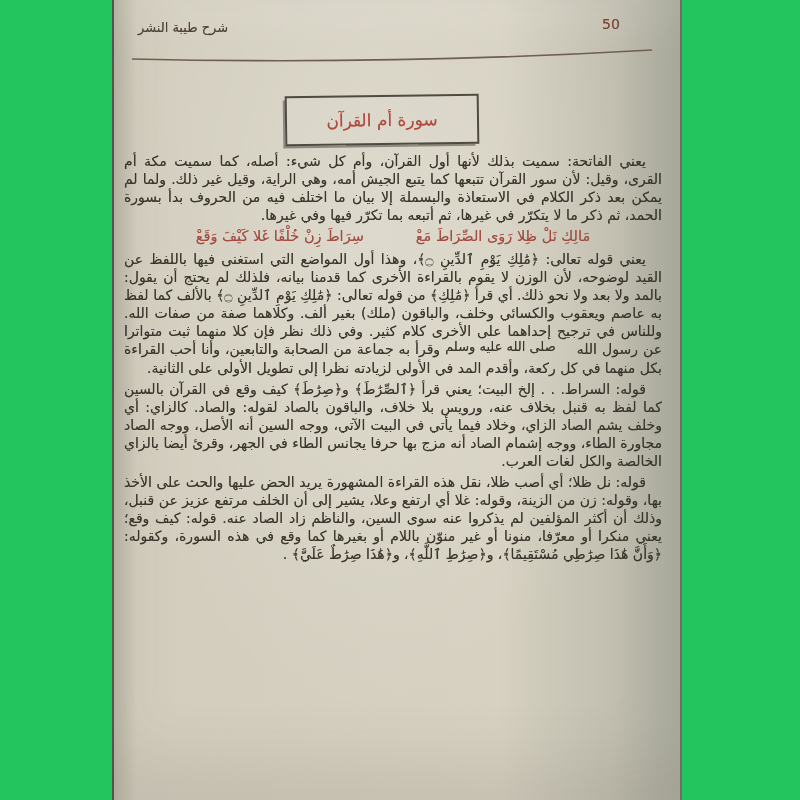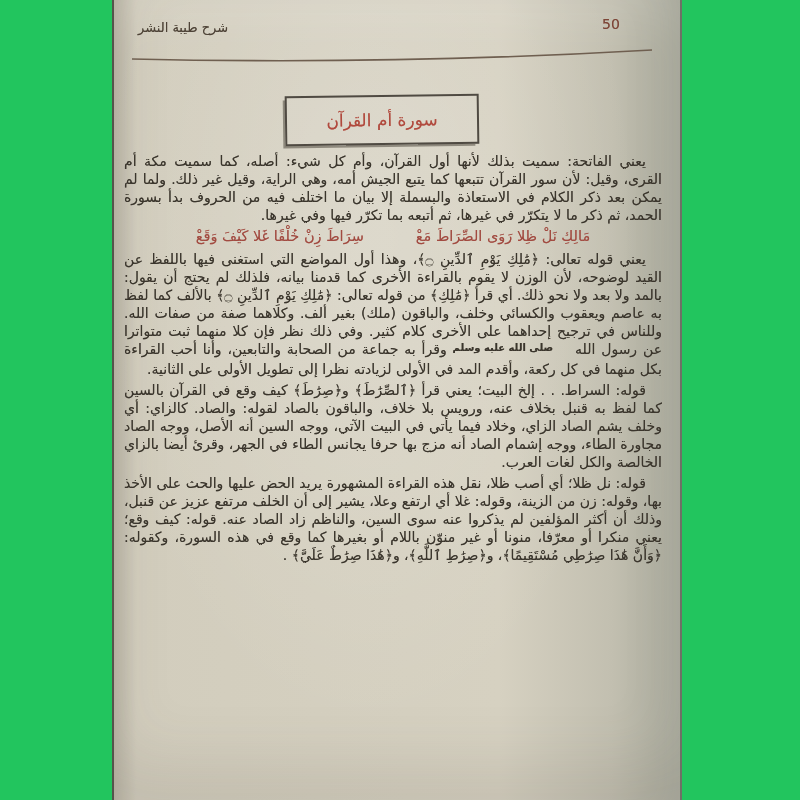--- a/index.html
+++ b/index.html
@@ -76,25 +76,24 @@
     justify-content:center;
     gap:52px;
     margin:3px 0 5px 0;
     color:var(--red);
     font-size:14.5px;
     text-shadow:0 0 0.5px rgba(162,75,65,0.55);
     white-space:nowrap;
   }
   .run-quran{font-weight:normal;}
   .run-honorific{
-    font-size:10px;
+    font-size:13px;
     letter-spacing:-0.5px;
     display:inline-block;
     transform:translateY(-3px);
-    font-weight:bold;
   }
 </style>
 </head>
 <body>
 
 <div class="photo">
   <div class="page">
 
     <div class="running-head">
       <span class="book-title">شرح طيبة النشر</span>

